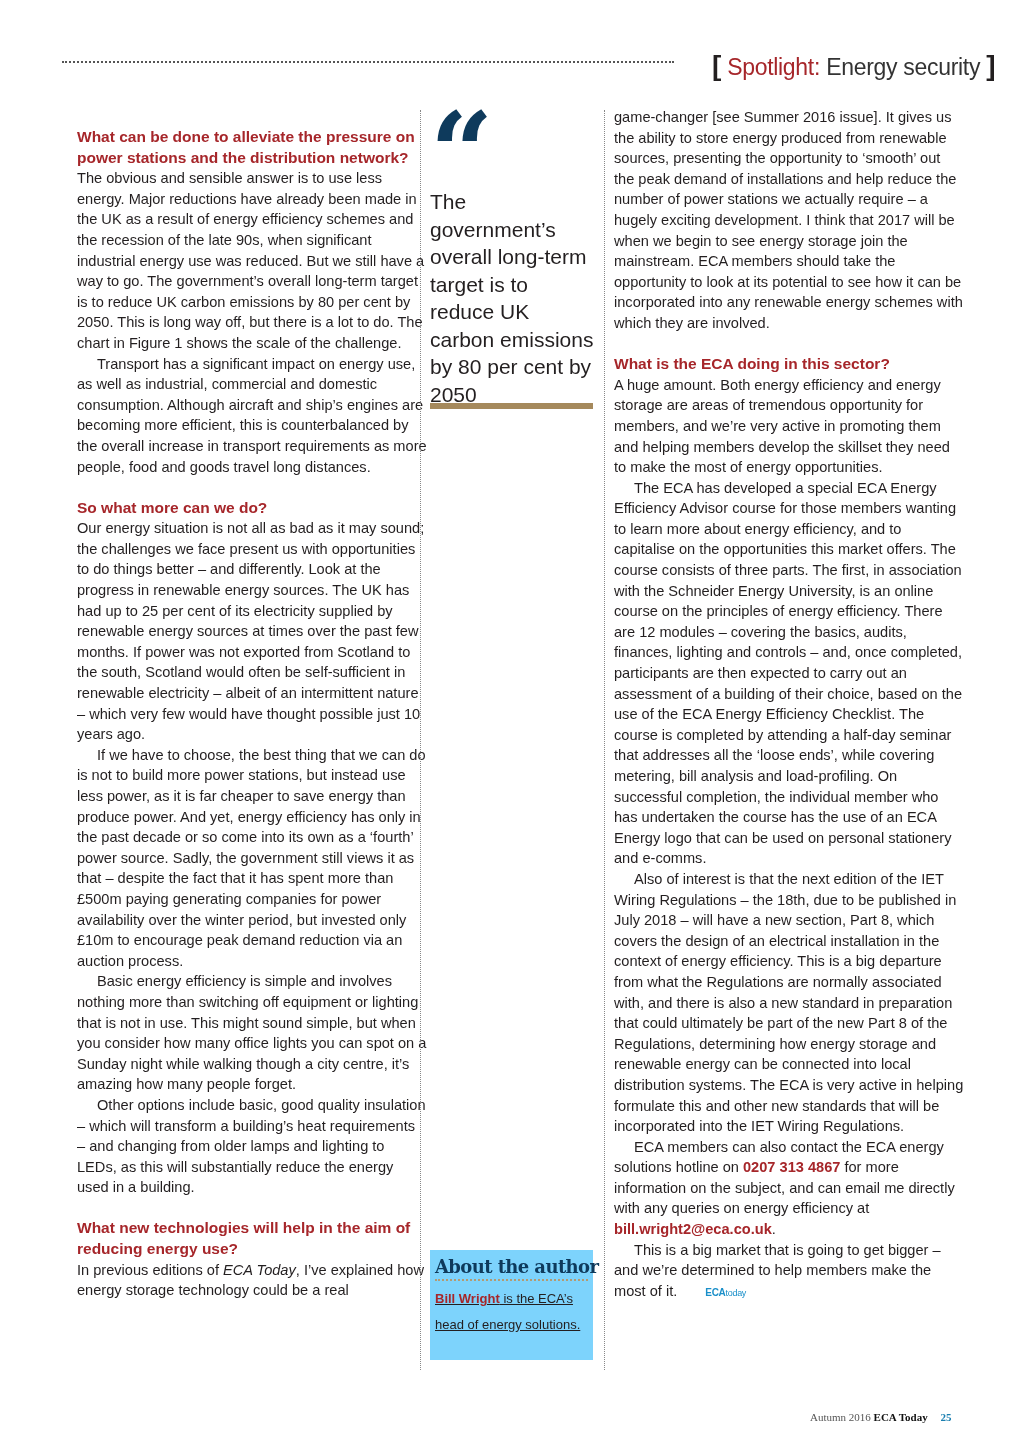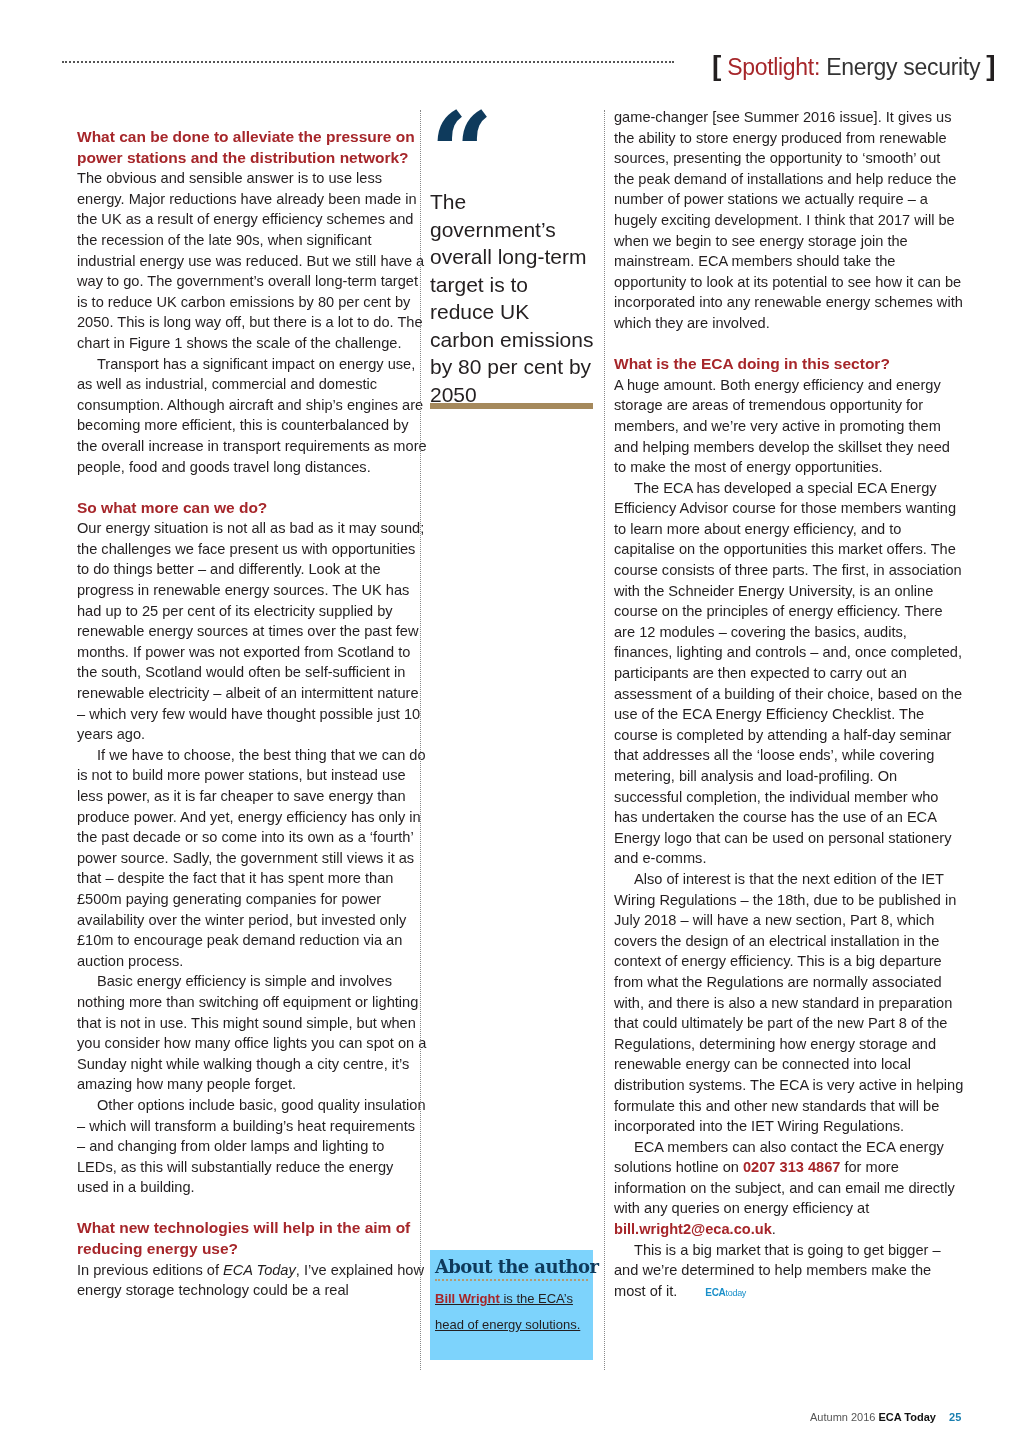--- a/index.html
+++ b/index.html
@@ -30,21 +30,21 @@
 
   .author-box { position: absolute; left: 430px; top: 1250px; width: 163px; height: 110px; background: #7dd3fc; }
   .author-box h4 { margin: 0; padding: 6px 4px 2px 5px; font-family: "DejaVu Serif", serif; font-size: 18px;
                    color: #0e3a5c; font-weight: bold; letter-spacing: -0.6px; white-space: nowrap; }
   .author-box .dots { margin: 0 5px; border-top: 2px dotted #b39a72; }
   .author-box .bio { padding: 5px 4px 0 5px; font-size: 13px; line-height: 26px; text-decoration: underline; }
 
   .eca-logo { color: #1a8fc9; font-size: 10px; font-weight: bold; letter-spacing: -0.3px; margin-left: 24px; }
   .eca-logo .today { font-weight: normal; font-size: 9px; }
 
-  .footer { position: absolute; top: 1411px; left: 810px; font-size: 11px; color: #555; white-space: nowrap; }
+  .footer { position: absolute; top: 1411px; left: 810px; font-size: 11px; color: #555; white-space: nowrap; font-family: Liberation Serif, serif; }
   .footer .mag { color: #111; font-weight: bold; }
   .footer .page { color: #1a7fb0; font-weight: bold; margin-left: 10px; }
 </style>
 </head>
 <body>
 
 <div class="header-rule"></div>
 <div class="header-title">
   <span class="br">[</span>
   <span class="spot">Spotlight:</span>

